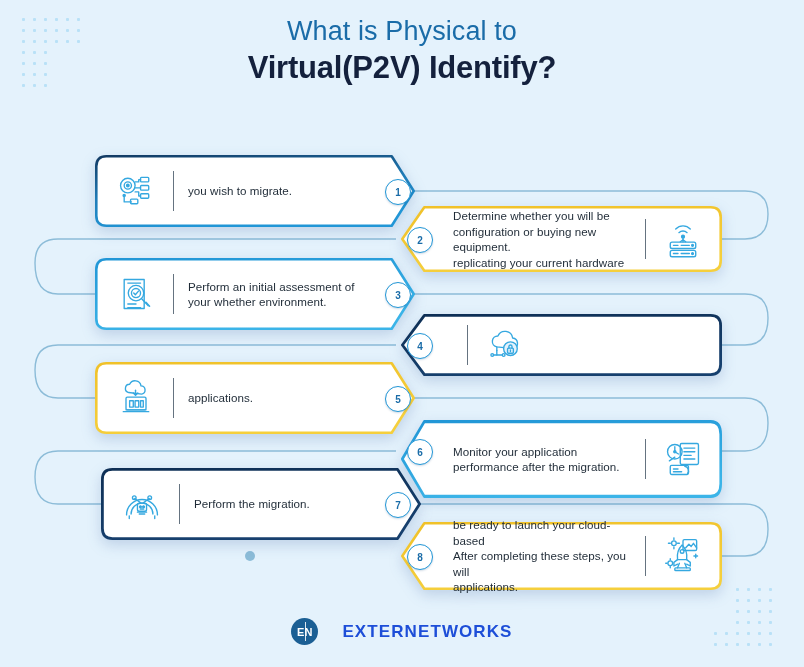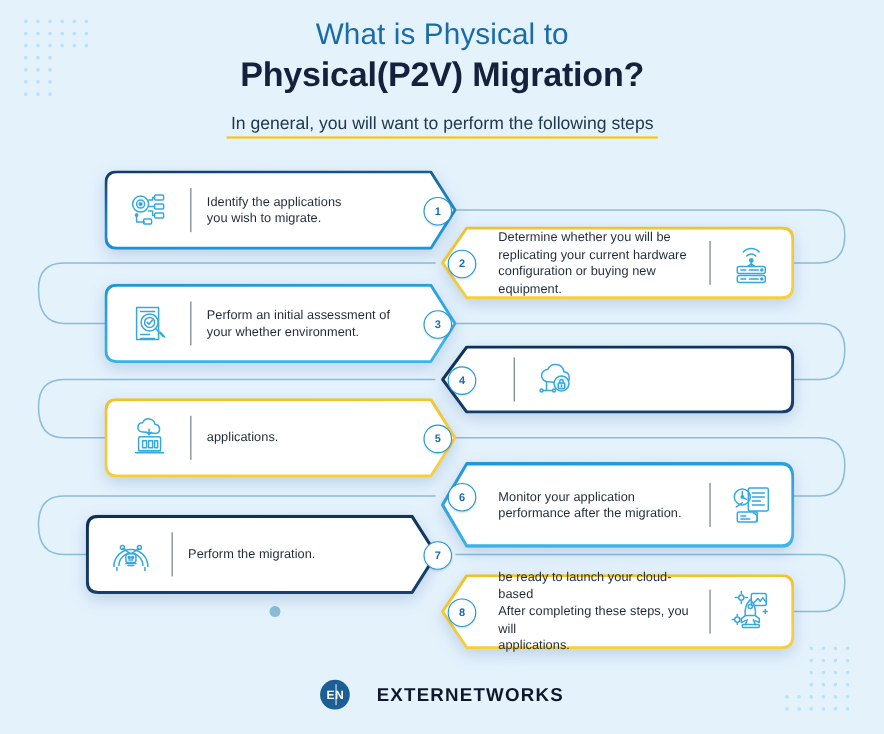--- a/index.html
+++ b/index.html
@@ -82,21 +82,21 @@
     width:27px;height:27px;border-radius:50%;background:#1b5f94;
     display:flex;align-items:center;justify-content:center;
     color:#ffffff;font-size:11px;font-weight:bold;letter-spacing:.4px;
     position:relative;
   }
   .logo-mark .bar{
     position:absolute;left:50%;top:4px;bottom:4px;width:1px;
     background:#ffffff;opacity:.85;
   }
   .logo-text{
-    font-size:17px;font-weight:bold;color:#0f172a;letter-spacing:1.1px;
+    font-size:17px;font-weight:bold;color:#1d4ed8;letter-spacing:1.1px;
   }
 </style>
 </head>
 <body>
 
 <div id="stage">
 
   <div class="dots" id="dots-tl" style="left: 22px; top: 18px; width: 80px; height: 80px;">
       <span style="left:0px;top:0px"></span>
       <span style="left:11px;top:0px"></span>
@@ -155,25 +155,21 @@
       <span style="left:0px;top:55px"></span>
       <span style="left:11px;top:55px"></span>
       <span style="left:22px;top:55px"></span>
       <span style="left:33px;top:55px"></span>
       <span style="left:44px;top:55px"></span>
       <span style="left:55px;top:55px"></span>
     </div>
 
   <div class="header">
     <div class="title-1">What is Physical to</div>
-    <div class="title-2">Physical(P2V) Migration?</div>
-    <div class="subtitle-wrap">
-      <div class="subtitle">In general, you will want to perform the following steps</div>
-      <div class="subtitle-rule"></div>
-    </div>
+    <div class="title-2">Virtual(P2V) Identify?</div>
   </div>
 
   <svg id="connectors" viewBox="0 0 804 667">
     <defs>
       <linearGradient id="connGrad" x1="0" y1="0" x2="1" y2="0">
         <stop offset="0%" stop-color="#8cbcd8"></stop>
         <stop offset="55%" stop-color="#a8d4ea"></stop>
         <stop offset="100%" stop-color="#cfe9f7"></stop>
       </linearGradient>
     </defs>
@@ -229,21 +225,20 @@
     <path d="M21 12 h4 v-2.5 h2"></path>
               <path d="M21 18.5 h6"></path>
               <path d="M21 23 h4 v4.5 h2"></path>
     <path d="M9 26 v8 h8"></path>
               <rect x="16" y="31" width="8" height="5" rx="1"></rect>
               <circle cx="9" cy="27" r="1.2" fill="#35a8e0"></circle>
   </svg>
           </div>
        <div class="divider"></div>
        <div class="card-text">
-            <div>Identify the applications</div>
             <div>you wish to migrate.</div>
           </div>
         </div>
       </div>
       <div class="badge" style="top: 179px; left: 385px;">1</div>
       <div class="card right" style="left: 401px; top: 206px; width: 321px; height: 66px;">
         <svg class="shape" viewBox="0 0 321 66" preserveAspectRatio="none" width="321" height="66">
       <defs>
             <linearGradient id="bgYellow_right_321_66" x1="0" y1="0" x2="0.35" y2="1">
               <stop offset="0%" stop-color="#f0c129"></stop>
@@ -254,22 +249,22 @@
          L 309.7 1.3
          Q 319.7 1.3 319.7 11.3
          L 319.7 54.7
          Q 319.7 64.7 309.7 64.7
          L 23.3 64.7
          L 1.3 33 Z" fill="#ffffff" stroke="url(#bgYellow_right_321_66)" stroke-width="2.6" stroke-linejoin="round"></path>
     </svg>
         <div class="inner">
           <div class="card-text">
             <div>Determine whether you will be</div>
+            <div>configuration or buying new equipment.</div>
             <div>replicating your current hardware</div>
-            <div>configuration or buying new equipment.</div>
           </div>
        <div class="divider"></div>
        <div class="icon-box">
             <svg width="40" height="40" viewBox="0 0 44 44" fill="none" stroke="#35a8e0" stroke-width="1.5" stroke-linecap="round" stroke-linejoin="round">
     <path d="M14 11 a11 11 0 0 1 16 0"></path>
               <path d="M17.5 15 a6.5 6.5 0 0 1 9 0"></path>
     <circle cx="22" cy="19.5" r="1.6" fill="#35a8e0"></circle>
     <path d="M22 21 v4"></path>
               <path d="M19 25 l3-2 3 2"></path>
     <rect x="8" y="25.5" width="28" height="7" rx="2"></rect>
@@ -433,21 +428,21 @@
     <path d="M7 24 l6 -4"></path>
     <rect x="8" y="29" width="20" height="10" rx="1.5"></rect>
     <path d="M11.5 33 h5"></path>
               <path d="M11.5 36 h9"></path>
     <path d="M24 30 a5 5 0 0 1 3 8"></path>
   </svg>
           </div>
         </div>
       </div>
       <div class="badge" style="top: 439px; left: 407px;">6</div>
-      <div class="card left" style="left: 78px; top: 468px; width: 320px; height: 72px;">
+      <div class="card left" style="left: 101px; top: 468px; width: 320px; height: 72px;">
         <svg class="shape" viewBox="0 0 320 72" preserveAspectRatio="none" width="320" height="72">
       <defs>
             <linearGradient id="bgNavy_left_320_72" x1="0" y1="0" x2="0.35" y2="1">
               <stop offset="0%" stop-color="#0e2f55"></stop>
               <stop offset="100%" stop-color="#17406e"></stop>
             </linearGradient>
           </defs>
       <path d="M 11.4 1.4
          L 296.6 1.4
          L 318.6 36

